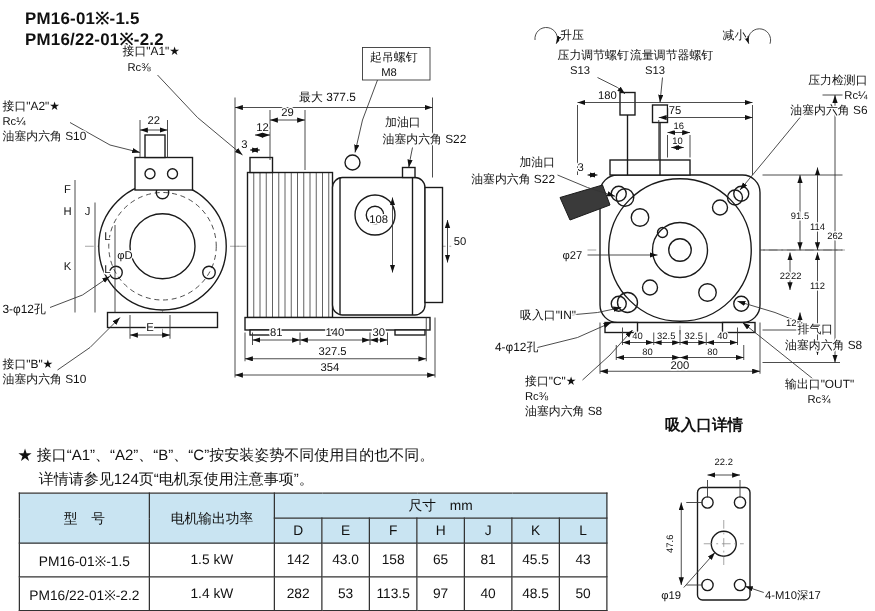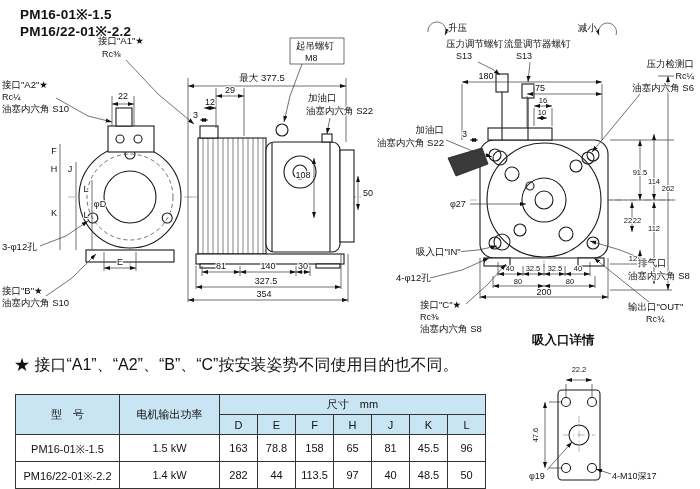--- a/index.html
+++ b/index.html
@@ -1,20 +1,20 @@
 <!DOCTYPE html>
 <html><head>
 <meta charset="utf-8">
 <style>
   html,body{margin:0;padding:0;}
   body{width:700px;height:489px;position:relative;background:#fff;overflow:hidden;
        font-family:"Liberation Sans",sans-serif;color:#111;}
   .abs{position:absolute;}
   #title{left:20px;top:6px;font-size:13.5px;font-weight:bold;line-height:17px;letter-spacing:.2px;}
-  #note{left:14px;top:355px;font-size:16px;line-height:19px;}
+  #note{left:14px;top:355px;font-size:12px;line-height:19px;}
   #note .ind{padding-left:17px;}
   #detail-title{left:532px;top:332px;font-size:12.5px;font-weight:bold;}
   
   svg{position:absolute;left:0;top:0;}
   #dsvg{left:525px;top:358px;}
   .o{fill:none;stroke:#1a1a1a;stroke-width:1.1;}
   .of{fill:#fff;stroke:#1a1a1a;stroke-width:1.1;}
   .d{fill:none;stroke:#333;stroke-width:.7;}
   .fin{fill:none;stroke:#1a1a1a;stroke-width:.55;}
   .cl{fill:none;stroke:#888;stroke-width:.6;stroke-dasharray:7 3 1.5 3;}
@@ -242,20 +242,21 @@
     <text class="cn st" x="420" y="308">接口"C"★</text>
     <text class="st" x="420" y="320">Rc⅜</text>
     <text class="cn st" x="420" y="332">油塞内六角 S8</text>
     <text class="cn st" x="628" y="310">输出口"OUT"</text>
     <text class="st" x="646" y="322">Rc¾</text>
   </g>
 </svg>
 
 <div class="abs" id="note">
   <div>★ 接口“A1”、“A2”、“B”、“C”按安装姿势不同使用目的也不同。</div>
+  <div class="ind">详情请参见124页“电机泵使用注意事项”。</div>
 </div>
 
 <div class="abs" id="detail-title">吸入口详情</div>
 
 <svg id="dsvg" width="175" height="131" viewBox="0 0 175 131">
   <g>
     <rect class="of" x="33" y="32" width="42" height="90" rx="4"></rect>
     <circle class="o" cx="41" cy="44" r="4.5"></circle>
     <circle class="o" cx="67" cy="44" r="4.5"></circle>
     <circle class="o" cx="41" cy="110" r="4.5"></circle>
@@ -301,33 +302,33 @@
     <th>E</th>
     <th>F</th>
     <th>H</th>
     <th>J</th>
     <th>K</th>
     <th>L</th>
   </tr>
   <tr>
     <td>PM16-01※-1.5</td>
     <td>1.5 kW</td>
-    <td>163</td>
-    <td>78.8</td>
+    <td>142</td>
+    <td>43.0</td>
     <td>158</td>
     <td>65</td>
     <td>81</td>
     <td>45.5</td>
-    <td>96</td>
+    <td>43</td>
   </tr>
   <tr>
     <td>PM16/22-01※-2.2</td>
     <td>1.4 kW</td>
     <td>282</td>
-    <td>44</td>
+    <td>53</td>
     <td>113.5</td>
     <td>97</td>
     <td>40</td>
     <td>48.5</td>
     <td>50</td>
   </tr>
 </tbody>
   </table>
 
 </body></html>

